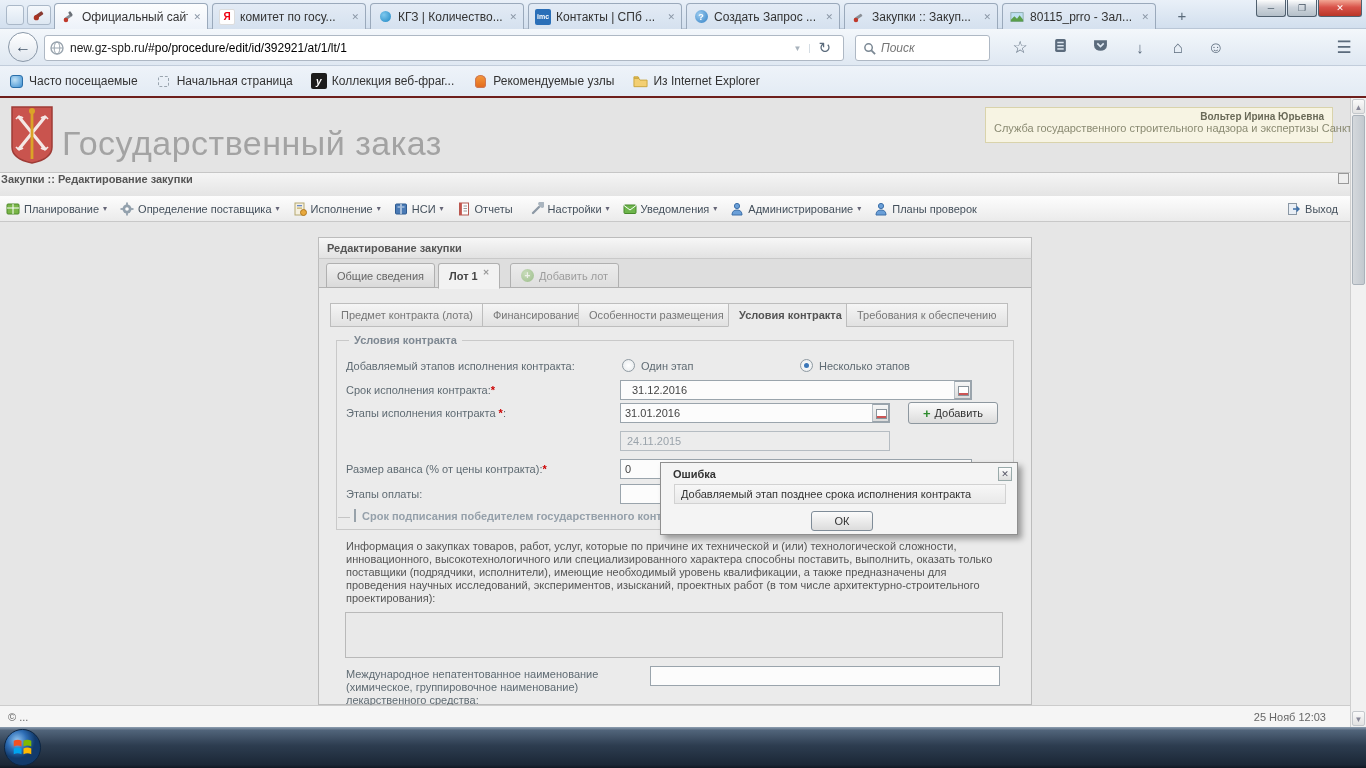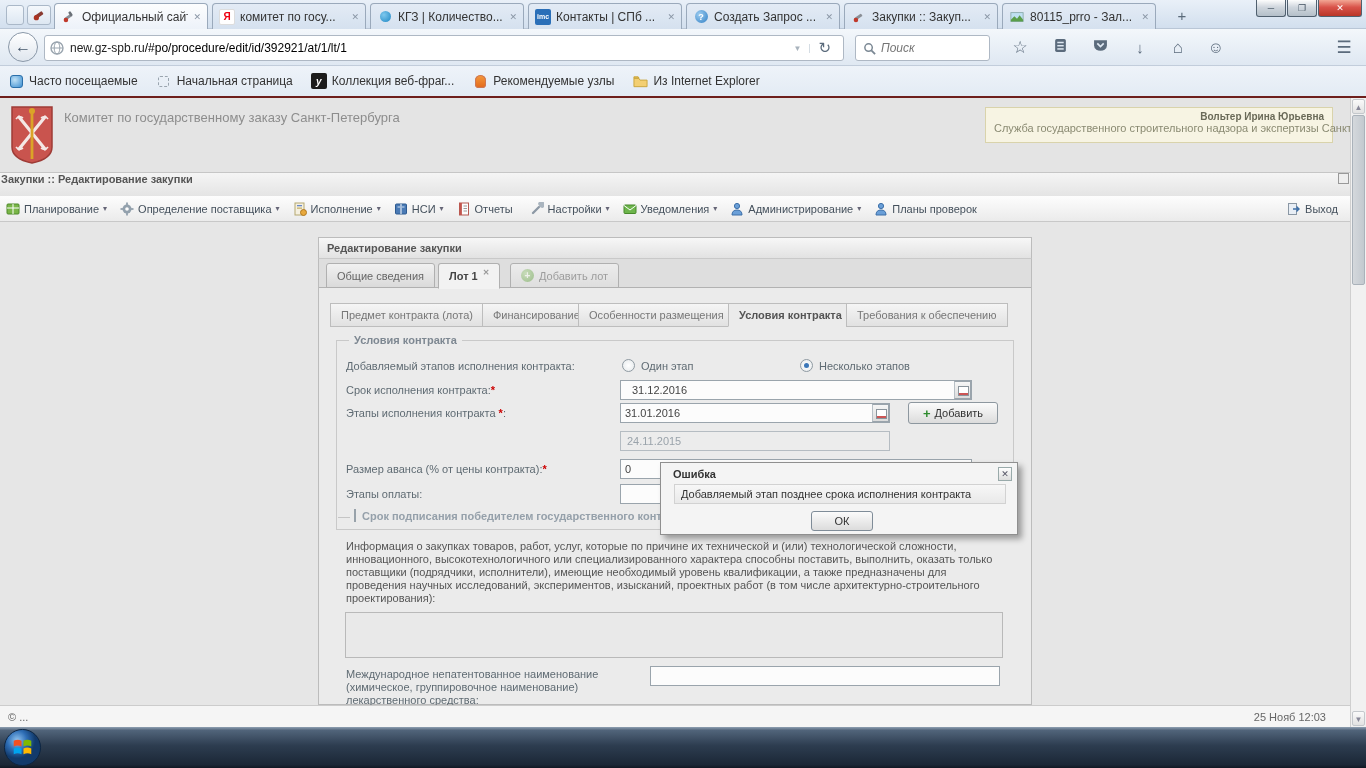--- a/index.html
+++ b/index.html
@@ -248,21 +248,21 @@
       <g stroke="#f4e8e6" stroke-width="1.6" fill="none">
         <path d="M6,14 q3,-4 7,-1"></path>
           <path d="M38,14 q-3,-4 -7,-1"></path>
           <path d="M6,42 q3,4 7,1"></path>
           <path d="M38,42 q-3,4 -7,1"></path>
       </g>
       <rect x="20.6" y="4" width="2.8" height="50" fill="#dba427"></rect>
       <circle cx="22" cy="6" r="3" fill="#dba427"></circle>
     </svg>
   </div>
-  <div class="a orgname nw">Комитет по государственному заказу Санкт-Петербурга</div>
+  <div class="a sitetitle nw">Государственный заказ</div>
   <div class="a userbox">
     <div class="username nw">Вольтер Ирина Юрьевна</div>
     <div class="userorg nw">Служба государственного строительного надзора и экспертизы Санкт-Петербурга</div>
   </div>
 
   <div class="a crumbbar">
     <span>Закупки :: Редактирование закупки</span>
     <span style="margin-left:auto;width:11px;height:11px;border:1px solid #999;background:#eee"></span>
   </div>
 

